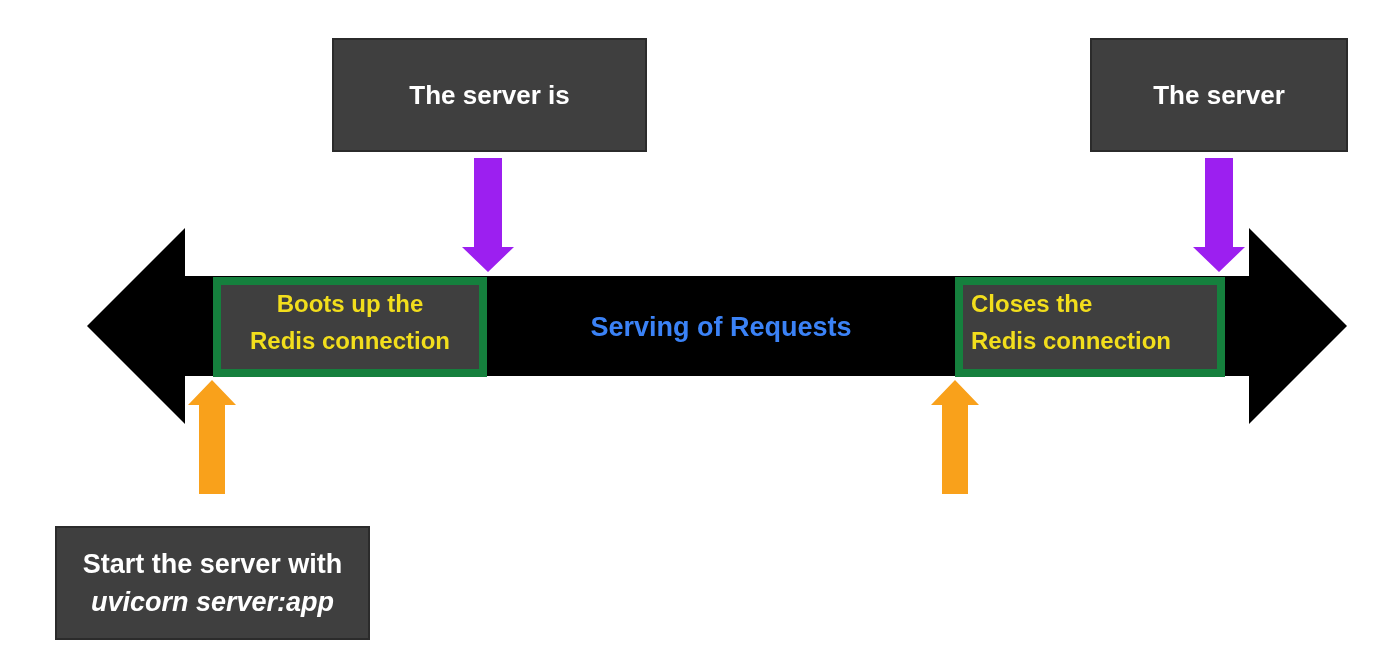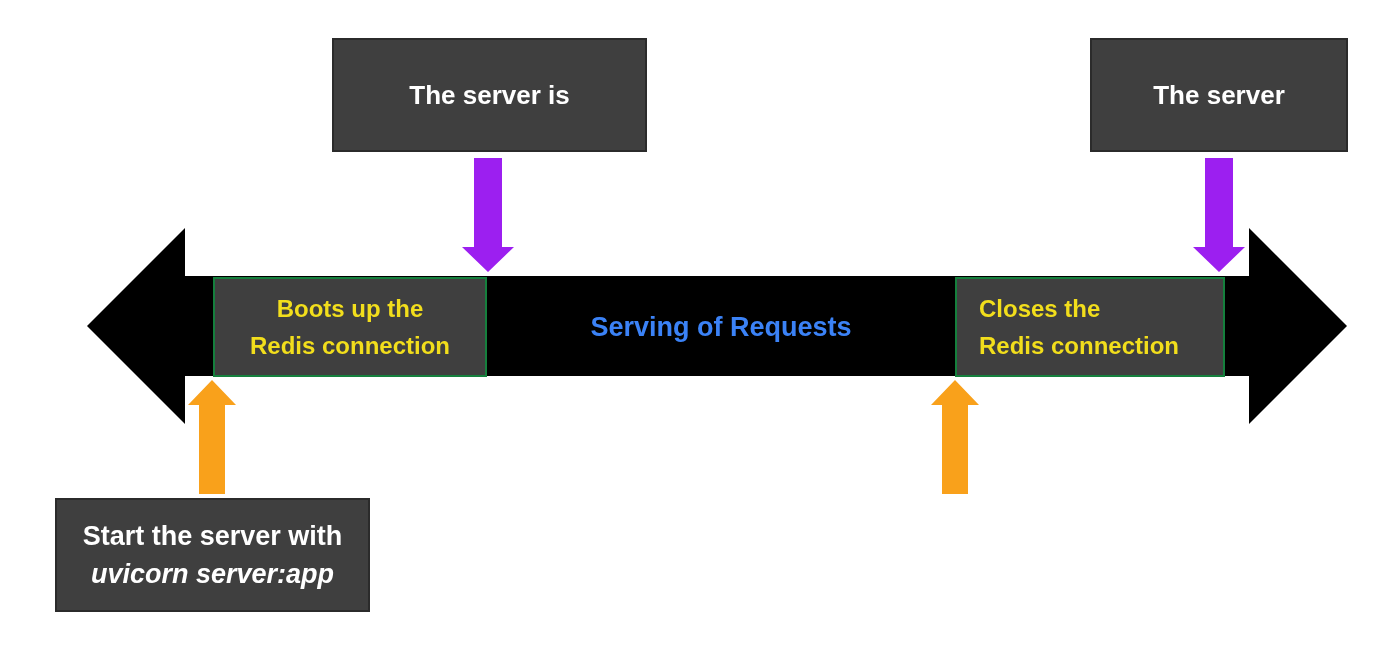--- a/index.html
+++ b/index.html
@@ -32,51 +32,50 @@
     flex-direction: column;
     justify-content: center;
     align-items: center;
     text-align: center;
     font-weight: 700;
     font-size: 26px;
     line-height: 1.42;
   }
   .box-top-left    { left: 332px;  top: 38px;  width: 315px; height: 114px; }
   .box-top-right   { left: 1090px; top: 38px;  width: 258px; height: 114px; }
-  .box-bottom-left { left: 55px;   top: 498px; width: 315px; height: 114px; font-size: 27px; }
+  .box-bottom-left { left: 55px;   top: 526px; width: 315px; height: 114px; font-size: 27px; }
   .box-bottom-right{ left: 795px;  top: 498px; width: 318px; height: 114px; font-size: 27px; }
   .command { font-style: italic; }
 
   .hl-box {
     position: absolute;
     top: 277px;
     height: 100px;
     box-sizing: border-box;
     background: #3F3F3F;
-    border: 2px solid #15803d;
+    border: 8px solid #15803d;
     color: #F2DE1C;
     font-weight: 700;
     font-size: 24px;
     line-height: 1.55;
     display: flex;
     flex-direction: column;
-    justify-content: center;
   }
   .hl-left {
     left: 213px;
     width: 274px;
     align-items: center;
     text-align: center;
   }
   .hl-right {
     left: 955px;
     width: 270px;
     align-items: flex-start;
     text-align: left;
-    padding-left: 22px;
+    padding-left: 8px;
   }
   .timeline-label {
     position: absolute;
     left: 487px;
     top: 277px;
     width: 468px;
     height: 100px;
     display: flex;
     justify-content: center;
     align-items: center;

